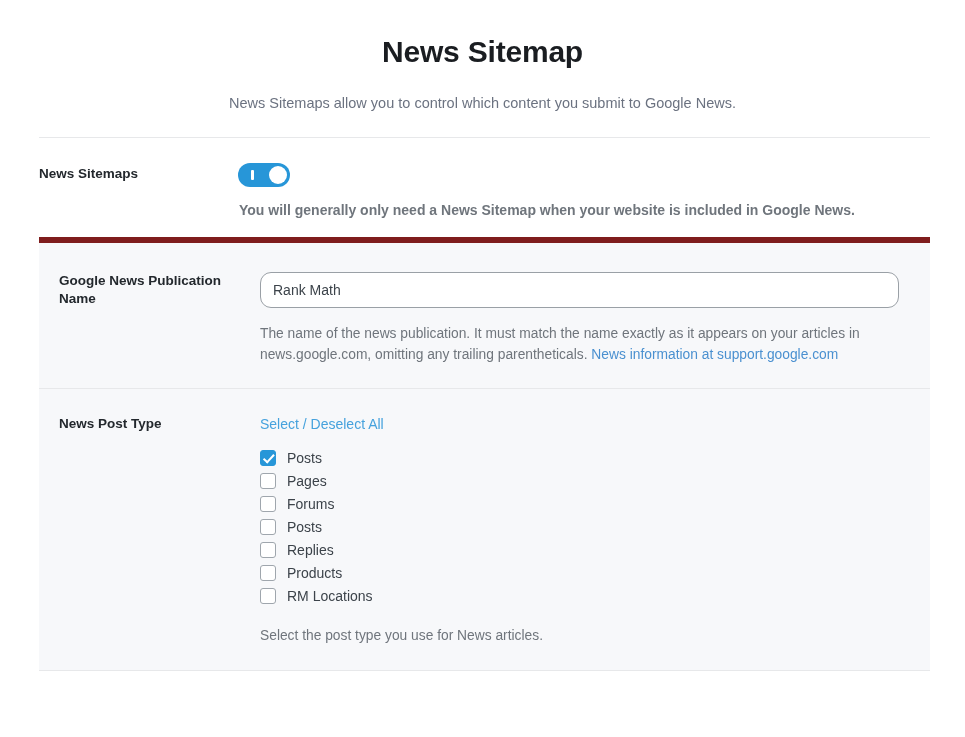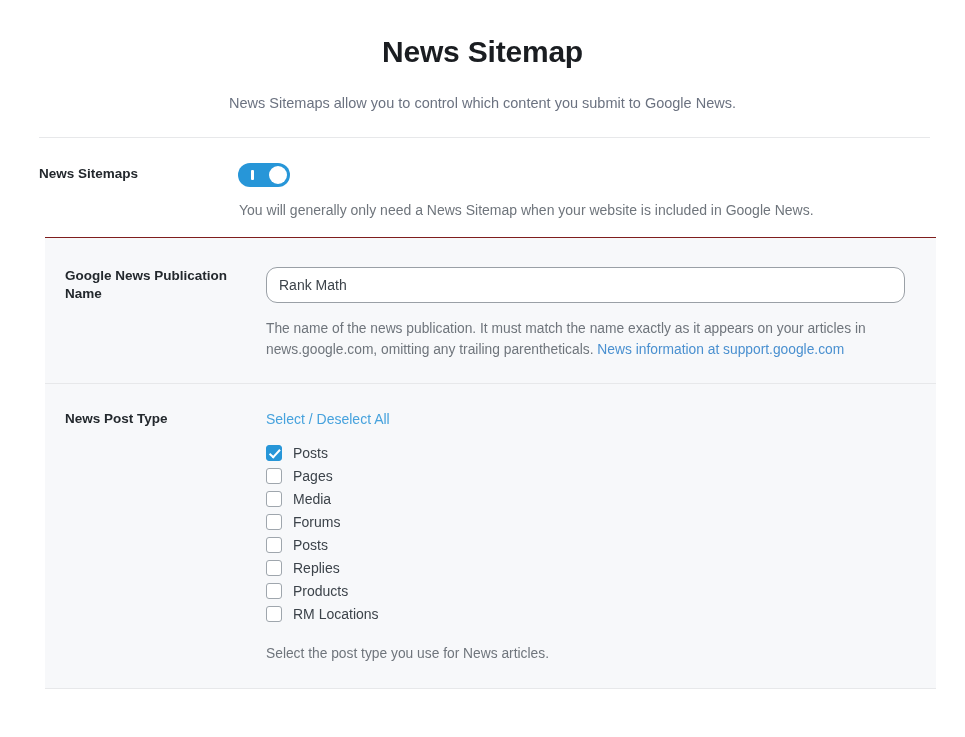--- a/index.html
+++ b/index.html
@@ -95,30 +95,31 @@
     border-radius: 1px;
     background: #ffffff;
   }
   .toggle-desc {
     position: absolute;
     left: 239px;
     top: 40px;
     font-size: 14px;
     color: #6f757c;
     line-height: 20px;
+    font-weight: bold;
   }
 
   
   .panel {
     position: absolute;
-    left: 45px;
+    left: 39px;
     top: 237px;
     width: 891px;
     background: #f7f8fa;
-    border-top: 1px solid #7f1d1d;
+    border-top: 6px solid #7f1d1d;
     border-bottom: 1px solid #e7e8ea;
   }
   .panel-section {
     position: relative;
     display: flex;
     align-items: flex-start;
   }
   .panel-section + .panel-section {
     border-top: 1px solid #e7e8ea;
   }
@@ -273,24 +274,20 @@
           <label class="checkbox-row">
             <span class="cb checked"></span>
             <span class="cb-label">Posts</span>
           </label>
           <label class="checkbox-row">
             <span class="cb"></span>
             <span class="cb-label">Pages</span>
           </label>
           <label class="checkbox-row">
             <span class="cb"></span>
-            <span class="cb-label">Media</span>
-          </label>
-          <label class="checkbox-row">
-            <span class="cb"></span>
             <span class="cb-label">Forums</span>
           </label>
           <label class="checkbox-row">
             <span class="cb"></span>
             <span class="cb-label">Posts</span>
           </label>
           <label class="checkbox-row">
             <span class="cb"></span>
             <span class="cb-label">Replies</span>
           </label>

